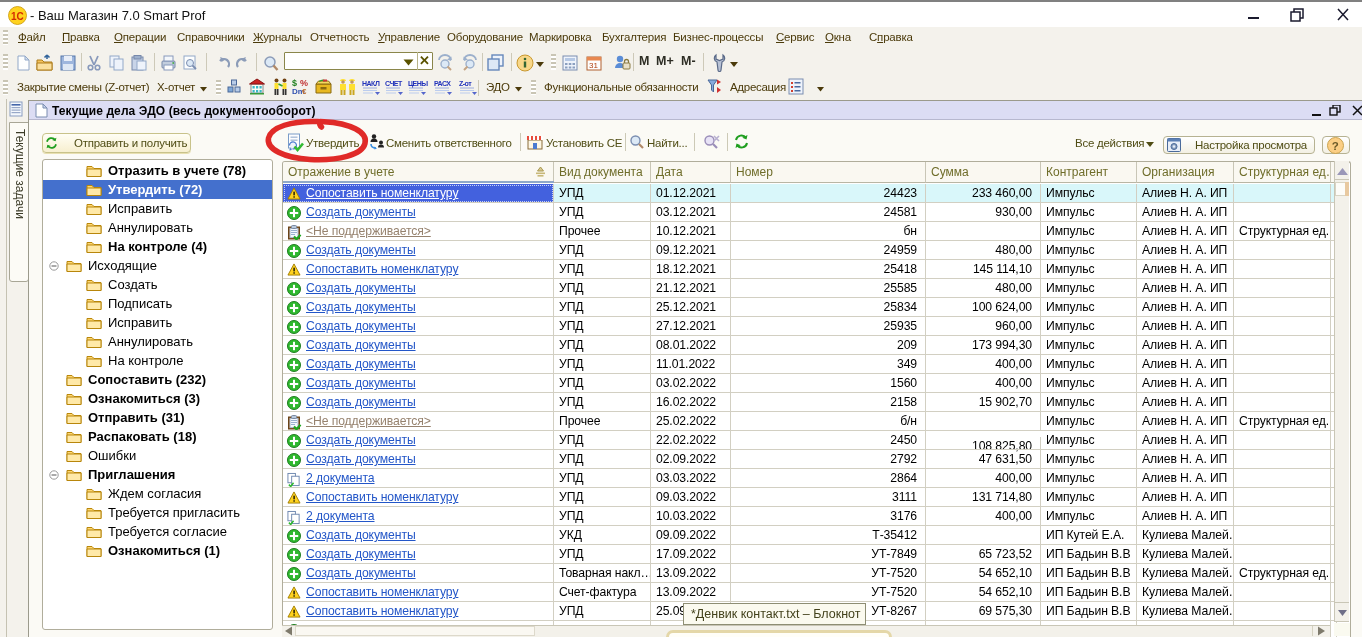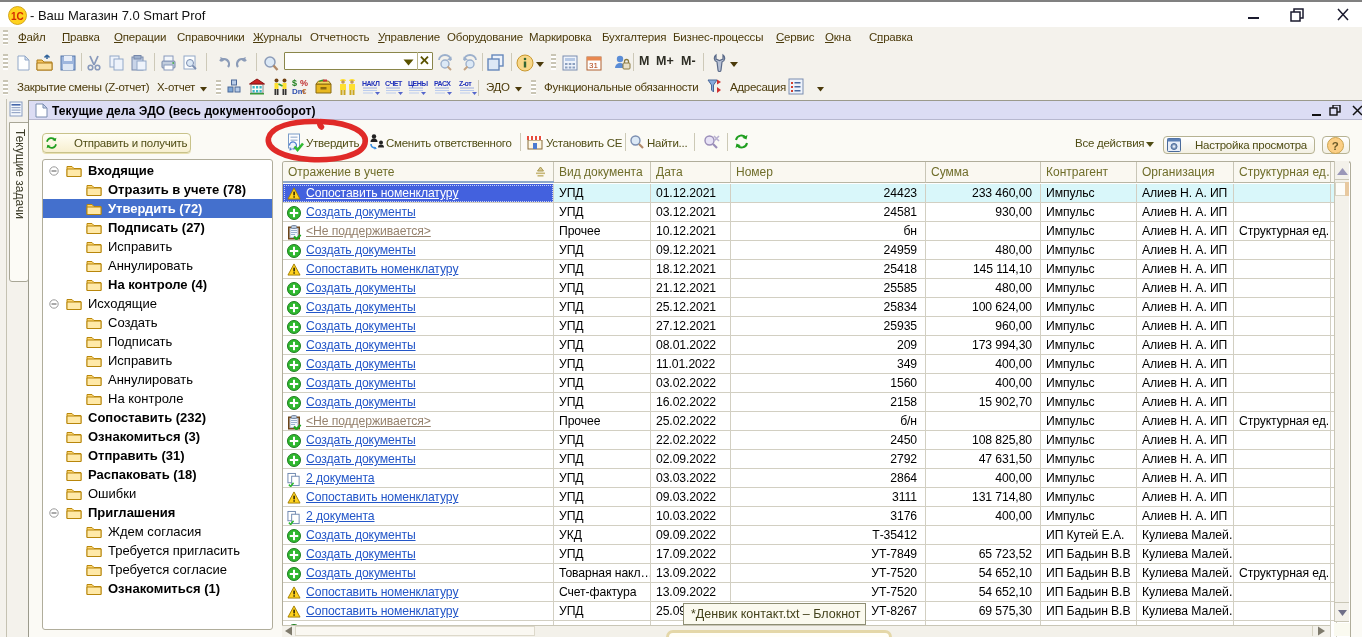--- a/index.html
+++ b/index.html
@@ -376,57 +376,35 @@
       <span class="wt" style="left:1166px;top:19px">Настройка просмотра</span>
       <div class="btn1c" style="left:1293px;top:16px;width:28px;height:18px"></div>
       <svg class="abs" style="left:1298px;top:17px" width="17" height="17" viewBox="0 0 17 17">
           <circle cx="8.5" cy="8.5" r="8" fill="#fbce84" stroke="#caa24e"></circle>
           <text x="4.8" y="13" font-size="11.5" font-weight="bold" fill="#6b5a28" font-family="Liberation Sans">?</text>
         </svg>
     </div>
     <div id="tree">
         <div style="height:1px"></div>
         <div class="trow ">
-          <svg style="position:absolute;left:6px;top:5px" width="10" height="10" viewBox="0 0 10 10">
-            <circle cx="5" cy="5" r="4.2" fill="#fff" stroke="#999"></circle>
-            <line x1="2.5" y1="5" x2="7.5" y2="5" stroke="#555"></line>
-          </svg>
-          <svg style="position:absolute;left:23px;top:3px" width="16" height="13" viewBox="0 0 16 13">
-            <path d="M1 2.5 h5 l2 2 h7 v8 h-14 z" fill="#ffd873" stroke="#b8860b"></path>
-            <path d="M1 5 h14 v7.5 h-14 z" fill="#ffe9a8" stroke="#b8860b"></path>
-          </svg>
-          <span class="tx" style="left:45px">
-            <b>Входящие</b>
-          </span>
-        </div>
-        <div class="trow ">
           <svg style="position:absolute;left:43px;top:3px" width="16" height="13" viewBox="0 0 16 13">
             <path d="M1 2.5 h5 l2 2 h7 v8 h-14 z" fill="#ffd873" stroke="#b8860b"></path>
             <path d="M1 5 h14 v7.5 h-14 z" fill="#ffe9a8" stroke="#b8860b"></path>
           </svg>
           <span class="tx" style="left:65px">
             <b>Отразить в учете (78)</b>
           </span>
         </div>
         <div class="trow sel">
           <svg style="position:absolute;left:43px;top:3px" width="16" height="13" viewBox="0 0 16 13">
             <path d="M1 2.5 h5 l2 2 h7 v8 h-14 z" fill="#ffd873" stroke="#b8860b"></path>
             <path d="M1 5 h14 v7.5 h-14 z" fill="#ffe9a8" stroke="#b8860b"></path>
           </svg>
           <span class="tx" style="left:65px">
             <b>Утвердить (72)</b>
-          </span>
-        </div>
-        <div class="trow ">
-          <svg style="position:absolute;left:43px;top:3px" width="16" height="13" viewBox="0 0 16 13">
-            <path d="M1 2.5 h5 l2 2 h7 v8 h-14 z" fill="#ffd873" stroke="#b8860b"></path>
-            <path d="M1 5 h14 v7.5 h-14 z" fill="#ffe9a8" stroke="#b8860b"></path>
-          </svg>
-          <span class="tx" style="left:65px">
-            <b>Подписать (27)</b>
           </span>
         </div>
         <div class="trow ">
           <svg style="position:absolute;left:43px;top:3px" width="16" height="13" viewBox="0 0 16 13">
             <path d="M1 2.5 h5 l2 2 h7 v8 h-14 z" fill="#ffd873" stroke="#b8860b"></path>
             <path d="M1 5 h14 v7.5 h-14 z" fill="#ffe9a8" stroke="#b8860b"></path>
           </svg>
           <span class="tx" style="left:65px">Исправить</span>
         </div>
         <div class="trow ">
@@ -832,21 +810,21 @@
           <span style="position:absolute;left:4px;top:3px"><svg width="14" height="14" viewBox="0 0 15 15">
               <circle cx="7.5" cy="7.5" r="7" fill="#2eb82e" stroke="#1d7a1d"></circle>
               <rect x="6.4" y="3" width="2.2" height="9" fill="#fff"></rect>
               <rect x="3" y="6.4" width="9" height="2.2" fill="#fff"></rect>
             </svg></span>
           <a class="lnk" style="position:absolute;left:23px">Создать документы</a>
         </div>
         <div class="cell " style="left:271px;width:97px;top:269px">УПД</div>
         <div class="cell " style="left:368px;width:80px;top:269px">22.02.2022</div>
         <div class="cell  num" style="left:448px;width:195px;top:269px">2450</div>
-        <div class="cell  num" style="left:643px;width:115px;top:269px">108 825,80</div>
+        <div class="cell  num" style="left:643px;width:115px;top:275px">108 825,80</div>
         <div class="cell " style="left:758px;width:96px;top:269px">Импульс</div>
         <div class="cell " style="left:854px;width:97px;top:269px">Алиев Н. А. ИП</div>
         <div class="cell " style="left:951px;width:97px;top:269px"></div>
         <div class="cell " style="left:1048px;width:4px;top:269px"></div>
         <div class="rline" style="top:306px;width:1052px"></div>
         <div class="cell " style="left:0;width:271px;top:288px;">
           <span style="position:absolute;left:4px;top:3px"><svg width="14" height="14" viewBox="0 0 15 15">
               <circle cx="7.5" cy="7.5" r="7" fill="#2eb82e" stroke="#1d7a1d"></circle>
               <rect x="6.4" y="3" width="2.2" height="9" fill="#fff"></rect>
               <rect x="3" y="6.4" width="9" height="2.2" fill="#fff"></rect>

